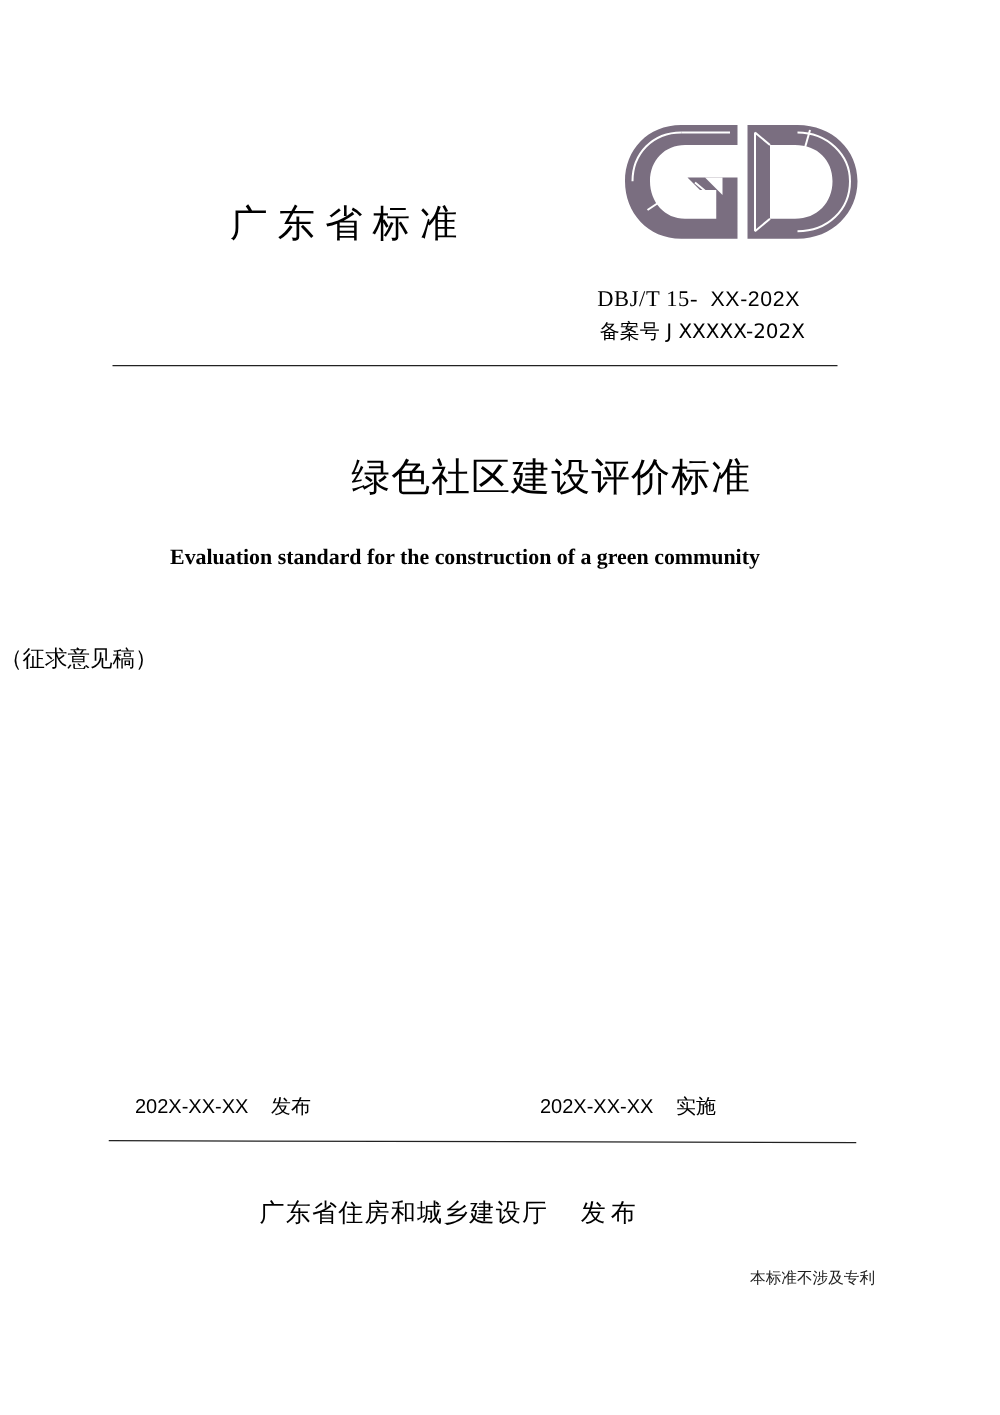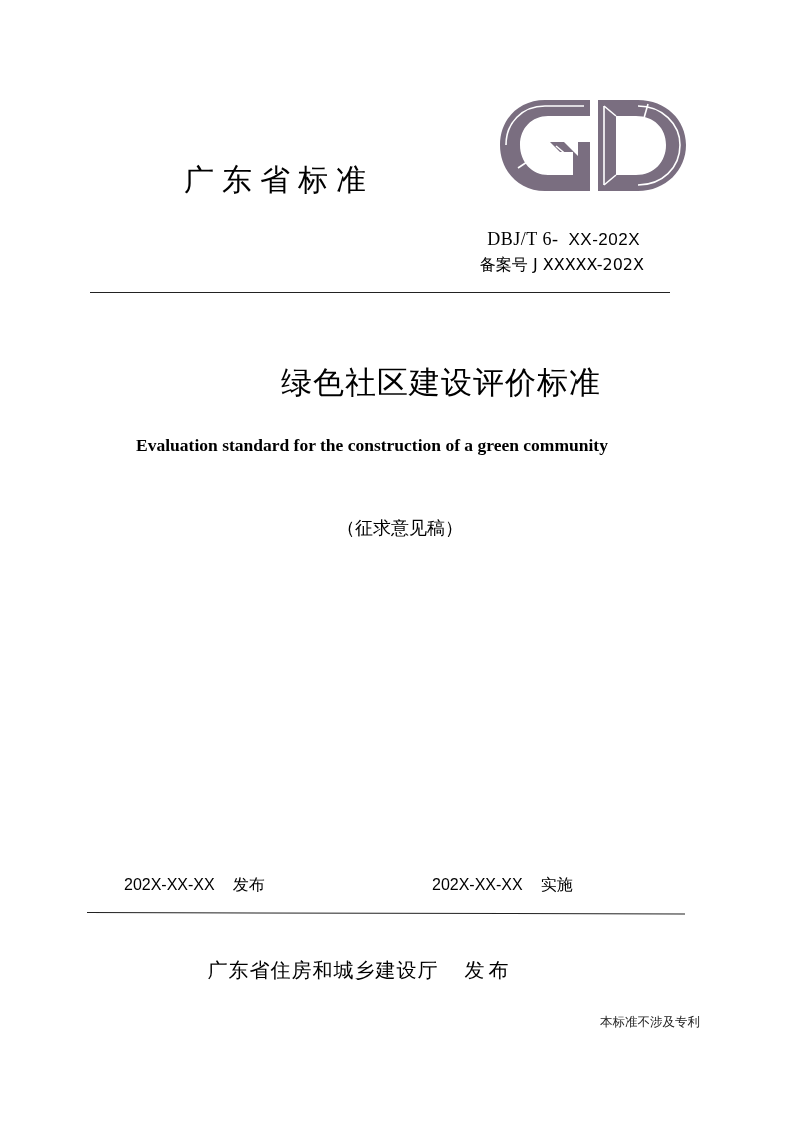--- a/index.html
+++ b/index.html
@@ -63,41 +63,41 @@
     }
     .title-en {
       left: 0; width: 744px; text-align: center;
       top: 434px;
       font-size: 17.5px;
       font-weight: bold;
       font-family: "Liberation Serif", serif;
       line-height: 22px;
     }
     .draft {
-      left: 0; width: 800px; text-align: center;
+      left: 0; width: 800px; text-align: left;
       top: 515px;
       font-size: 18px;
       line-height: 26px;
       font-family: "DejaVu Sans", sans-serif;
     }
 
     .date-line {
       top: 874px;
       font-size: 16px;
       line-height: 22px;
     }
     .date-line .date {
       font-family: "Liberation Sans", sans-serif;
       font-size: 16px;
     }
     .date-line .verb {
       font-family: "DejaVu Sans", sans-serif;
       margin-left: 18px;
     }
-    .date-publish { left: 124px; text-align: right; }
+    .date-publish { left: 108px; text-align: right; }
     .date-effective { left: 432px; }
 
     .issuer {
       left: 0; width: 720px; text-align: center;
       top: 956px;
       font-size: 20px;
       line-height: 28px;
       font-family: "DejaVu Sans", sans-serif;
       letter-spacing: 1px;
     }
@@ -134,21 +134,21 @@
       <path d="M140 8 C164 8 182 26 182 47 C182 70 164 87 140 87"></path>
       <path d="M150 6 L146 20"></path>
     </g>
     <path d="M66 44 L80 44 L80 58 Z" fill="#ffffff"></path>
   </svg>
 </div>
 
 <div class="abs std-label">广东省标准</div>
 
 <div class="abs std-code">
-  <span>DBJ/T 6-</span><span class="xx">XX-202X</span>
+  <span>DBJ/T 15-</span><span class="xx">XX-202X</span>
 </div>
 
 <div class="abs filing-no">备案号 J XXXXX-202X</div>
 
 <div class="rule rule-top"></div>
 
 <div class="abs title-cn">绿色社区建设评价标准</div>
 <div class="abs title-en">Evaluation standard for the construction of a green community</div>
 <div class="abs draft">（征求意见稿）</div>
 

